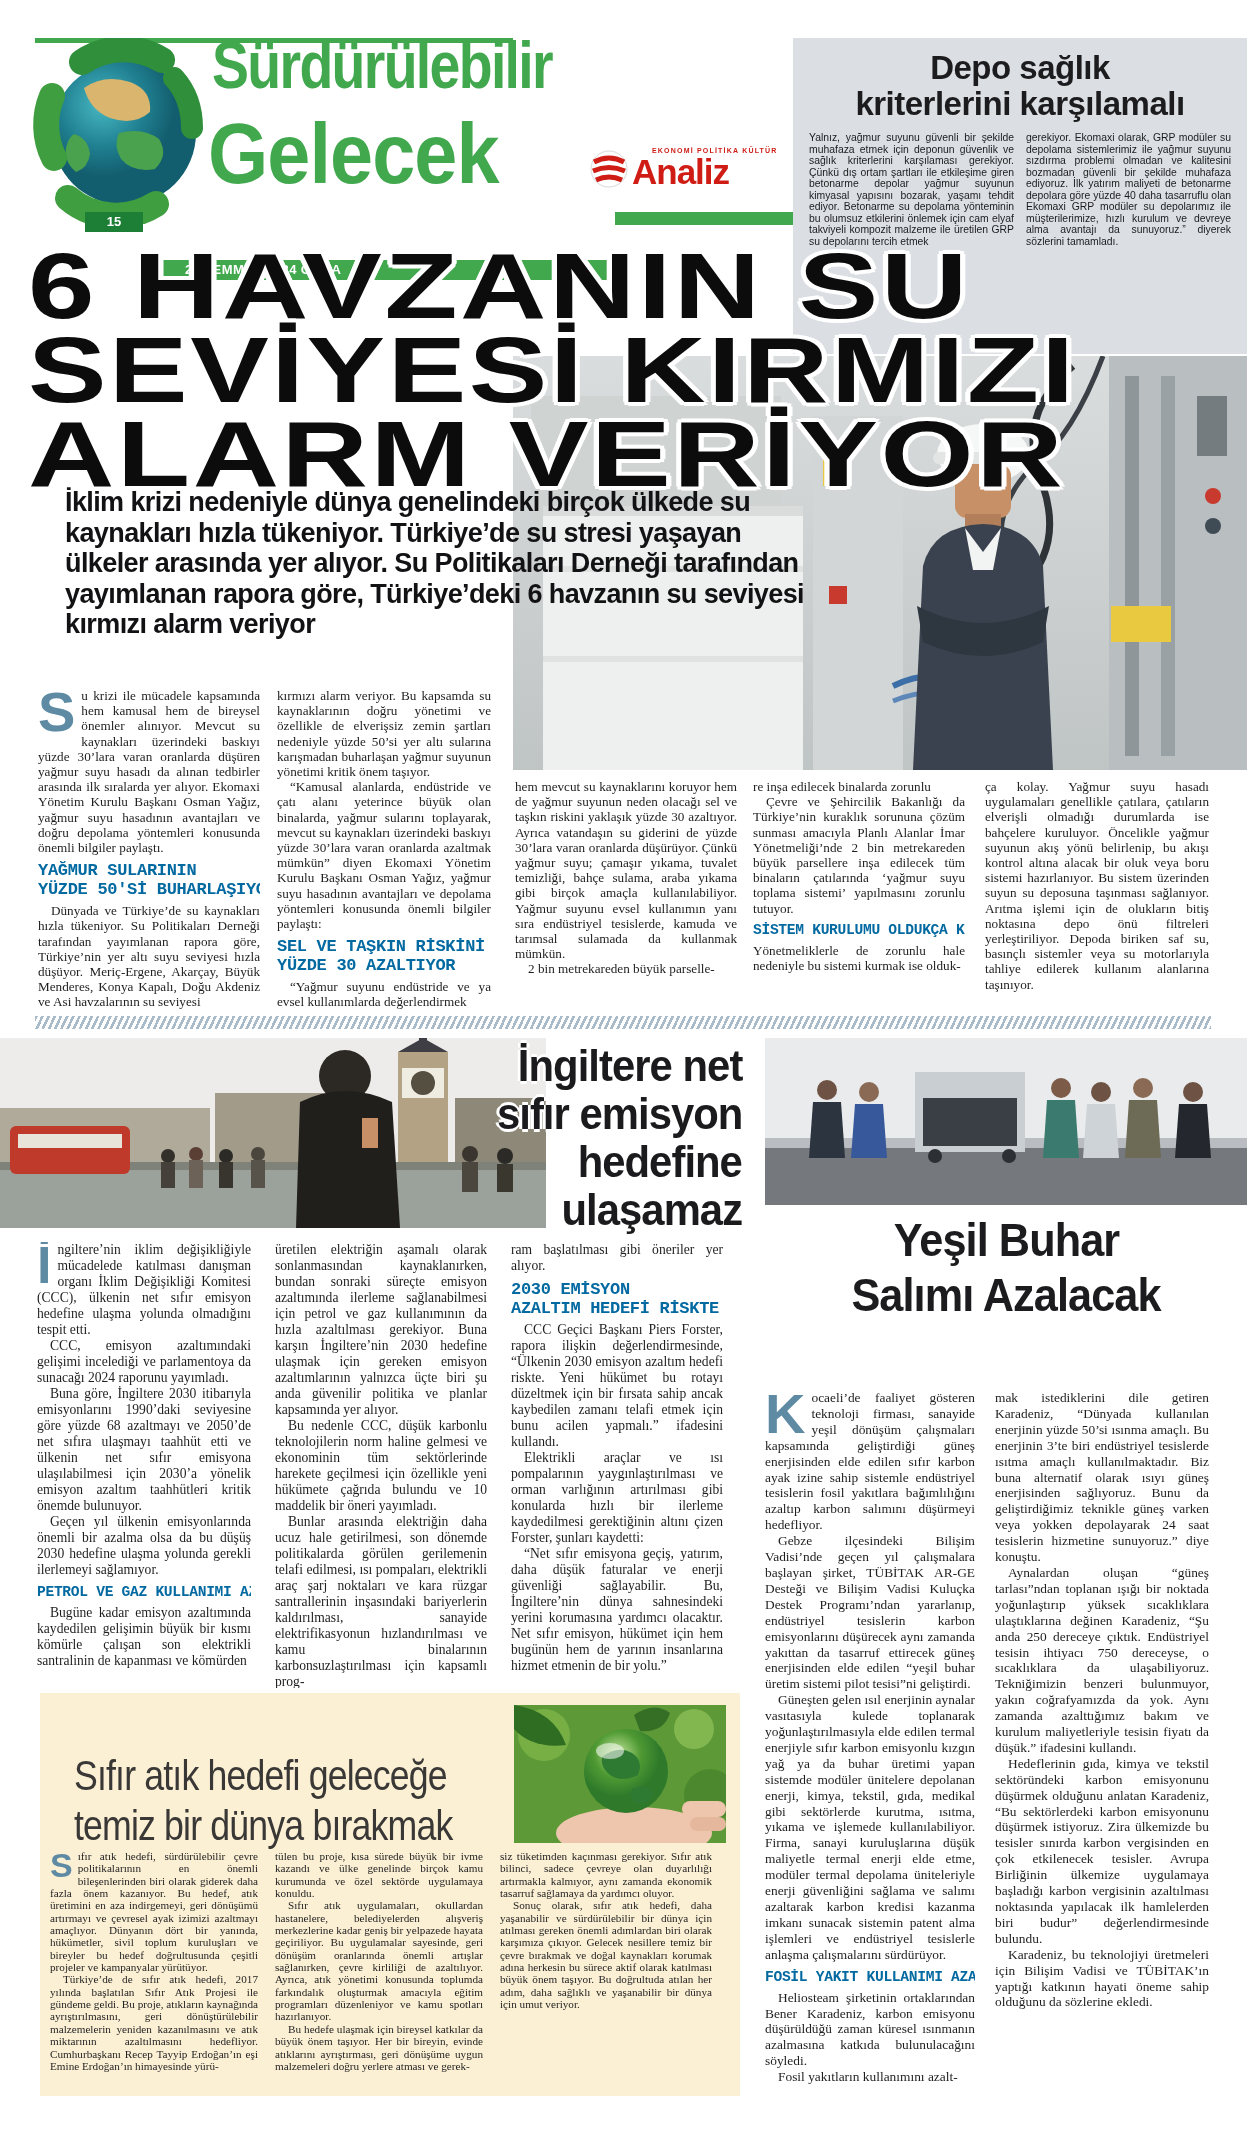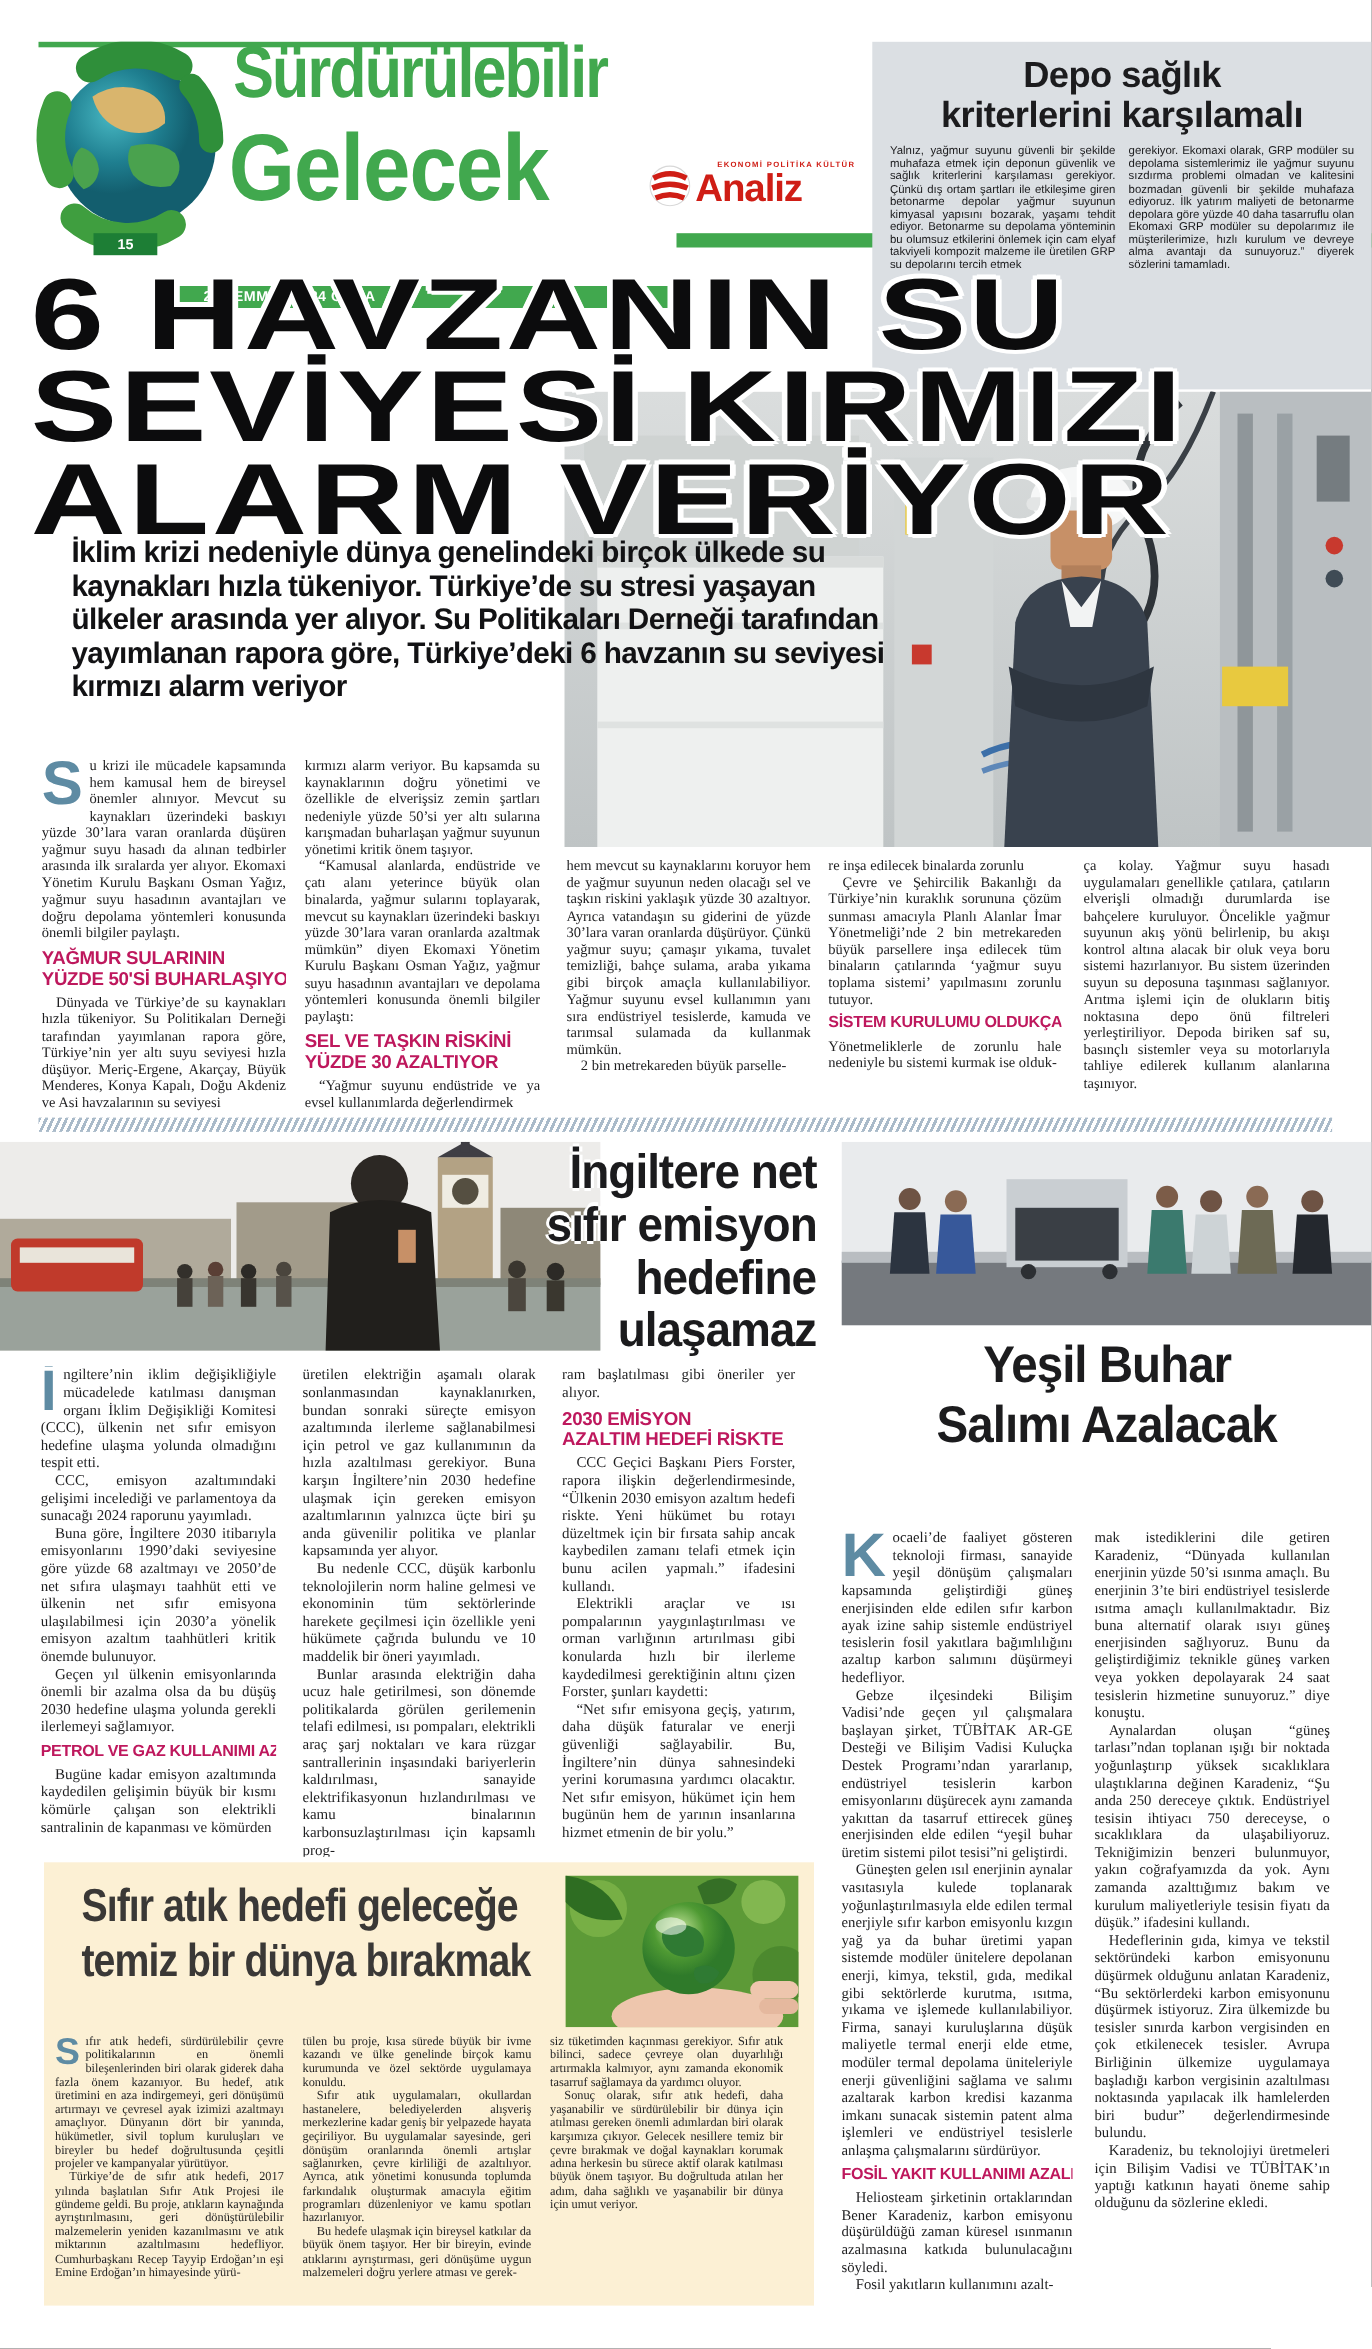--- a/index.html
+++ b/index.html
@@ -25,40 +25,40 @@
              text-shadow:4px 0 0 #fff,-4px 0 0 #fff,0 4px 0 #fff,0 -4px 0 #fff,3px 3px 0 #fff,-3px 3px 0 #fff,3px -3px 0 #fff,-3px -3px 0 #fff;}
   #lede{font-size:27px;line-height:30.5px;font-weight:bold;letter-spacing:-.6px;color:#121214;}
   
   .col{font-family:"Liberation Serif",serif;text-align:justify;overflow:hidden;color:#1e1e20;}
   .col p{margin:0;text-indent:13px;}
   .col p.nofi{text-indent:0;}
   .m-col{font-size:13.2px;line-height:15.2px;}
   .uk-col{font-size:13.6px;line-height:16px;}
   .st-col{font-size:13.4px;line-height:15.9px;}
   .z-col{font-size:11.2px;line-height:12.35px;}
-  .sub{font-family:Liberation Sans, sans-serif;font-weight:bold;font-size:17px;line-height:19px;letter-spacing:-.3px;
-       margin:6px 0 4px 0;text-indent:0;color:#be185d;white-space:nowrap;}
+  .sub{font-family:Liberation Mono, monospace;font-weight:bold;font-size:17px;line-height:19px;letter-spacing:-.3px;
+       margin:6px 0 4px 0;text-indent:0;color:#0369a1;white-space:nowrap;}
   .sub.small{font-size:14.6px;line-height:17px;}
   .dropcap{float:left;font-family:"Liberation Sans",sans-serif;font-weight:bold;color:var(--steel);
            font-size:56px;line-height:44px;padding:2px 6px 0 0;}
   .dropcap.mid{font-size:52px;line-height:42px;}
   .dropcap.small{font-size:34px;line-height:27px;padding-right:5px;}
   
   #hatch{background:repeating-linear-gradient(115deg,var(--hatch) 0 2.6px,#ffffff 2.6px 5.6px);}
   
   #uk-hl{text-align:right;}
   .uk-line{font-weight:bold;font-size:44px;line-height:48px;color:#1b1b1d;letter-spacing:-1px;white-space:nowrap;
            text-shadow:3px 0 0 #fff,-3px 0 0 #fff,0 3px 0 #fff,0 -3px 0 #fff;}
   .uk-line .sx{transform-origin:100% 0;}
   
   #st-hl{text-align:center;}
   .st-line{font-weight:bold;font-size:47px;line-height:55px;color:#1c1c1e;letter-spacing:-1px;white-space:nowrap;}
   
   #zero-box{background:var(--cream);}
-  .z-line{font-weight:bold;font-size:42px;line-height:50px;color:#3a3836;letter-spacing:-1px;white-space:nowrap;}
+  .z-line{font-weight:normal;font-size:42px;line-height:50px;color:#3a3836;letter-spacing:-1px;white-space:nowrap;margin-top:44px;}
   svg{display:block;}
 </style>
 </head>
 <body>
 
 <div id="page">
 
   <div id="top-rule" class="abs" style="left:35px;top:38px;width:478px;height:5px;"></div>
 
   <div class="abs" style="left:24px;top:38px;width:202px;height:186px;">

